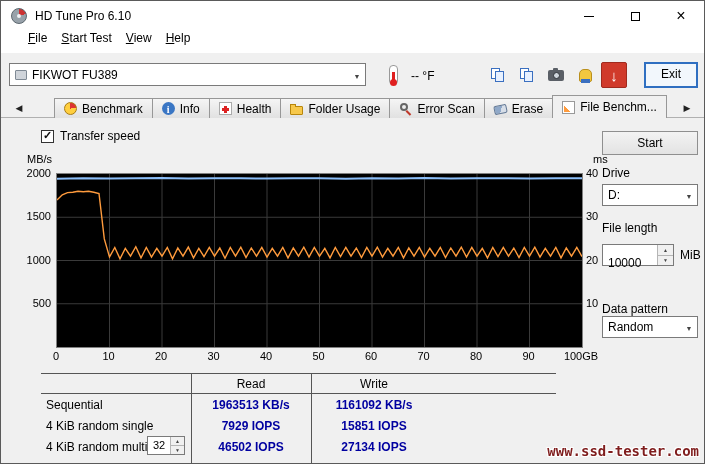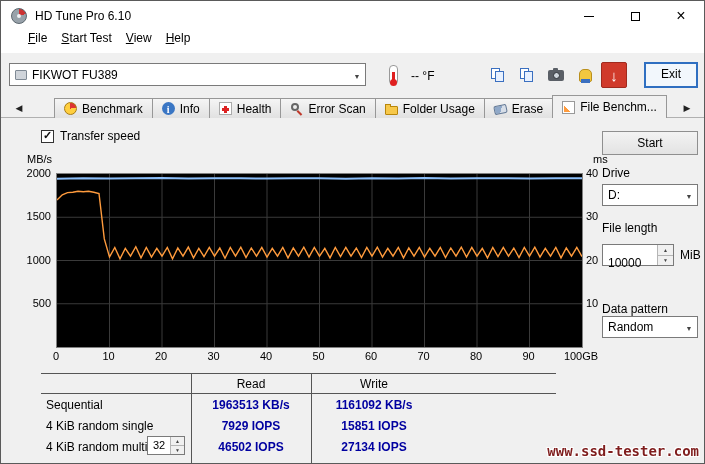--- a/index.html
+++ b/index.html
@@ -189,26 +189,26 @@
       </div>
       <div class="tab">
         <span class="ticon i-info"></span>
         <span>Info</span>
       </div>
       <div class="tab">
         <span class="ticon i-health"></span>
         <span>Health</span>
       </div>
       <div class="tab">
+        <span class="ticon i-folder"></span>
+        <span>Folder Usage</span>
+      </div>
+      <div class="tab">
         <span class="ticon i-magnifier"></span>
         <span>Error Scan</span>
-      </div>
-      <div class="tab">
-        <span class="ticon i-folder"></span>
-        <span>Folder Usage</span>
       </div>
       <div class="tab">
         <span class="ticon i-eraser"></span>
         <span>Erase</span>
       </div>
       <div class="tab active">
         <span class="ticon i-filebench"></span>
         <span>File Benchm...</span>
       </div>
     </div>

